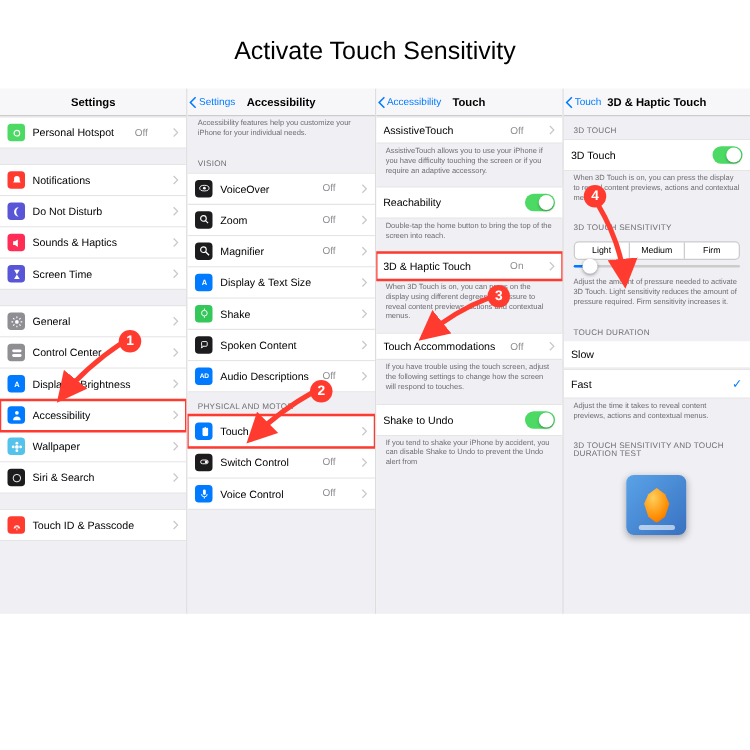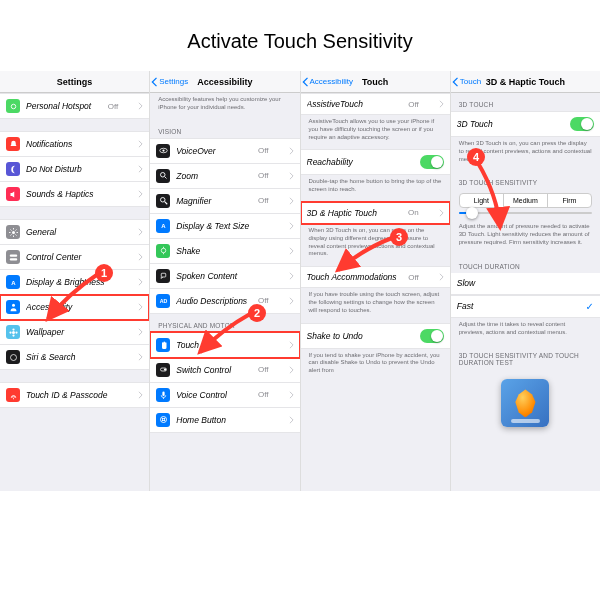--- a/index.html
+++ b/index.html
@@ -11,21 +11,21 @@
   .hdr { display: flex; align-items: center; height: 22px; background: #f7f7f9; border-bottom: 1px solid #ccc; position: relative; padding: 0 0; }
   .hdr .back { color: #007aff; display: flex; align-items: center; gap: 1px; font-size: 8px; }
   .hdr .back svg { width: 8px; height: 10px; }
   .hdr .ttl { position: absolute; left: 0; right: 0; text-align: center; font-weight: 600; font-size: 9px; pointer-events: none; }
   .scroll { flex: 1; overflow: hidden; }
   .sectlbl { color: #6d6d72; font-size: 6.5px; padding: 8px 8px 3px; text-transform: uppercase; letter-spacing: 0.2px; }
   .row { background: #fff; border-bottom: 1px solid #e5e5e8; display: flex; align-items: center; padding: 5px 6px; min-height: 22px; }
   .row.first { border-top: 1px solid #e5e5e8; }
   .icon { width: 14px; height: 14px; border-radius: 3px; margin-right: 6px; flex-shrink: 0; display: flex; align-items: center; justify-content: center; }
   .icon svg { width: 9px; height: 9px; fill: #fff; }
-  .lbl { flex: 1; white-space: nowrap; overflow: hidden; text-overflow: ellipsis; font-style: italic; }
+  .lbl { flex: 1; white-space: nowrap; overflow: hidden; text-overflow: ellipsis; }
   .val { color: #8e8e93; margin-right: 20px; font-size: 8px; }
   .chev { color: #c7c7cc; }
   .chev svg { width: 5px; height: 8px; display: block; }
   .desc { color: #6d6d72; font-size: 6px; padding: 3px 8px 8px; line-height: 1.3; }
   .toggle { width: 24px; height: 14px; border-radius: 7px; position: relative; flex-shrink: 0; }
   .toggle.on { background: #4cd964; }
   .toggle::after { content: ""; position: absolute; width: 12px; height: 12px; background: #fff; border-radius: 50%; top: 1px; box-shadow: 0 1px 2px rgba(0,0,0,0.3); }
   .toggle.on::after { right: 1px; }
   .seg { display: flex; background: #fff; border: 0.5px solid #ccc; border-radius: 4px; margin: 4px 8px; font-size: 7px; }
   .seg > div { flex: 1; text-align: center; padding: 3px 0; border-right: 0.5px solid #ccc; }
@@ -100,20 +100,33 @@
               <path d="M2 4h2l3-2v8L4 8H2z"></path>
             </svg>
           </span>
           <span class="lbl">Sounds &amp; Haptics</span>
           <span class="chev">
             <svg viewBox="0 0 6 10">
               <path d="M1 1l4 4-4 4" stroke="#c7c7cc" stroke-width="1.2" fill="none"></path>
             </svg>
           </span>
         </div>
+        <div class="row">
+          <span class="icon" style="background: rgb(88, 86, 214);">
+            <svg viewBox="0 0 12 12">
+              <path d="M3 1h6L6 6l3 5H3l3-5z"></path>
+            </svg>
+          </span>
+          <span class="lbl">Screen Time</span>
+          <span class="chev">
+            <svg viewBox="0 0 6 10">
+              <path d="M1 1l4 4-4 4" stroke="#c7c7cc" stroke-width="1.2" fill="none"></path>
+            </svg>
+          </span>
+        </div>
         <div style="height: 12px;"></div>
         <div class="row first">
           <span class="icon" style="background: rgb(142, 142, 147);">
             <svg viewBox="0 0 12 12">
               <circle cx="6" cy="6" r="2"></circle>
               <path d="M6 0v2M6 10v2M0 6h2M10 6h2M2 2l1.4 1.4M8.6 8.6L10 10M10 2L8.6 3.4M3.4 8.6L2 10" stroke="#fff" stroke-width="1.2"></path>
             </svg>
           </span>
           <span class="lbl">General</span>
           <span class="chev">
@@ -355,34 +368,20 @@
           </div>
           <div class="row">
             <span class="icon" style="background: rgb(0, 122, 255);">
               <svg viewBox="0 0 12 12">
                 <rect x="4.5" y="2" width="3" height="6" rx="1.5"></rect>
                 <path d="M3 7a3 3 0 006 0M6 10v2" stroke="#fff" fill="none"></path>
               </svg>
             </span>
             <span class="lbl">Voice Control</span>
             <span class="val">Off</span>
-            <span class="chev">
-              <svg viewBox="0 0 6 10">
-                <path d="M1 1l4 4-4 4" stroke="#c7c7cc" stroke-width="1.2" fill="none"></path>
-              </svg>
-            </span>
-          </div>
-          <div class="row">
-            <span class="icon" style="background: rgb(0, 122, 255);">
-              <svg viewBox="0 0 12 12">
-                <circle cx="6" cy="6" r="4" fill="none" stroke="#fff" stroke-width="1.2"></circle>
-                <rect x="4.5" y="4.5" width="3" height="3" fill="none" stroke="#fff"></rect>
-              </svg>
-            </span>
-            <span class="lbl">Home Button</span>
             <span class="chev">
               <svg viewBox="0 0 6 10">
                 <path d="M1 1l4 4-4 4" stroke="#c7c7cc" stroke-width="1.2" fill="none"></path>
               </svg>
             </span>
           </div>
         </div>
     </div>
   </div>
 

